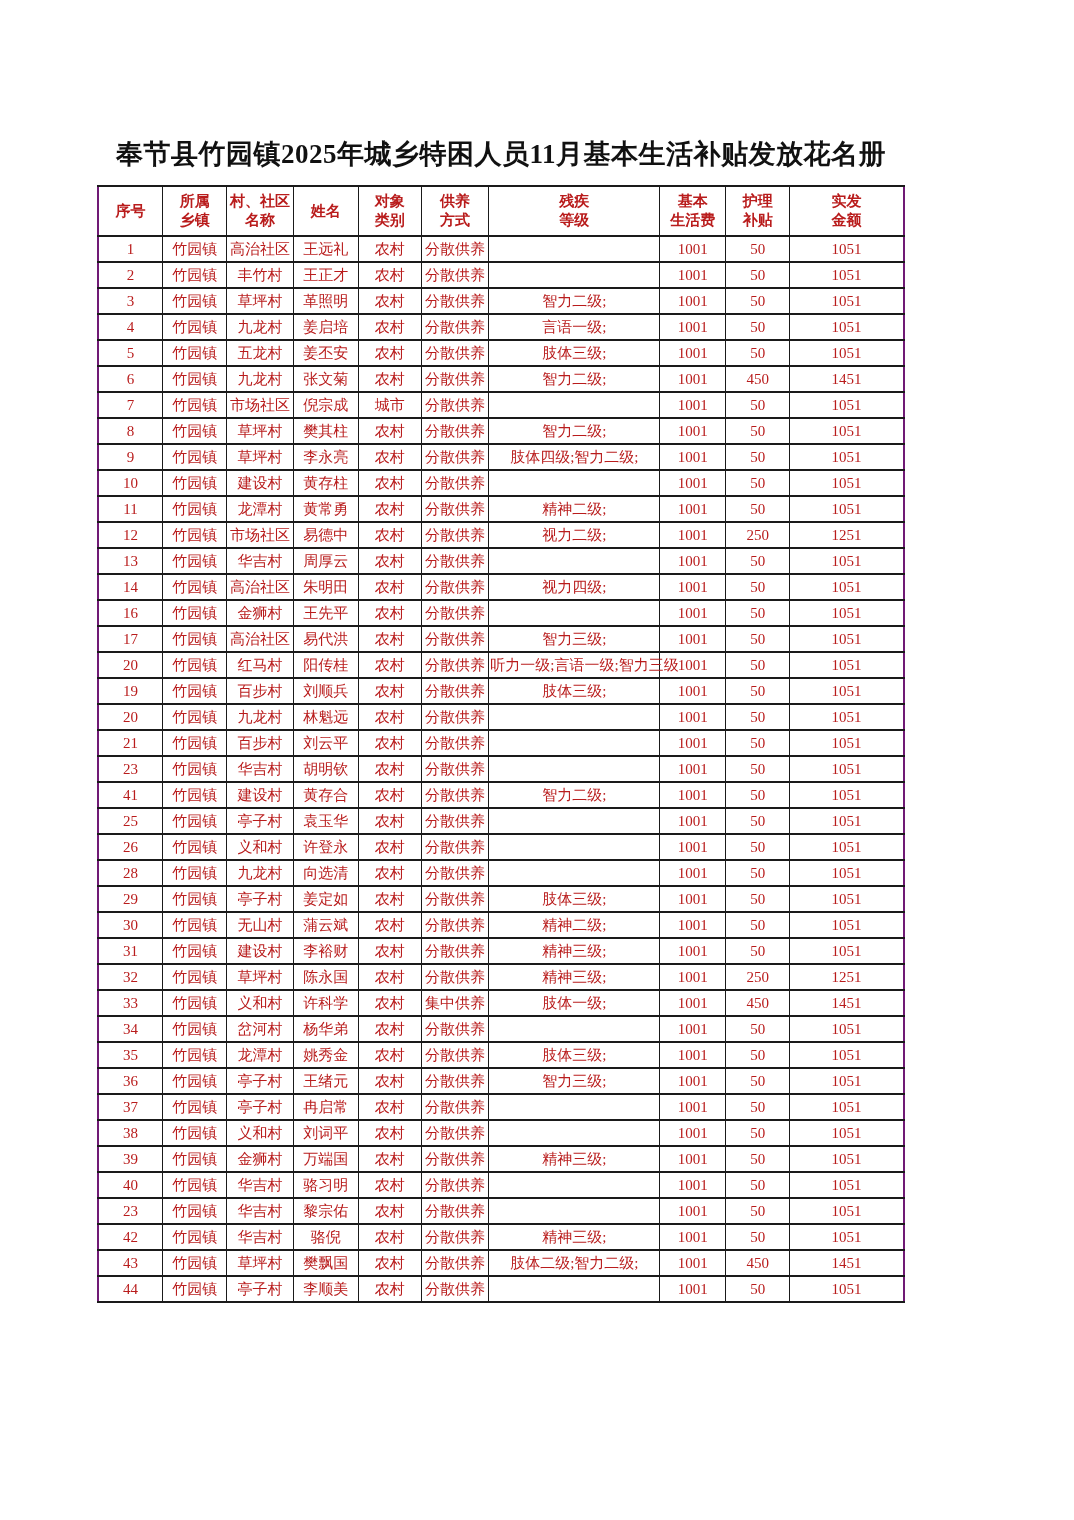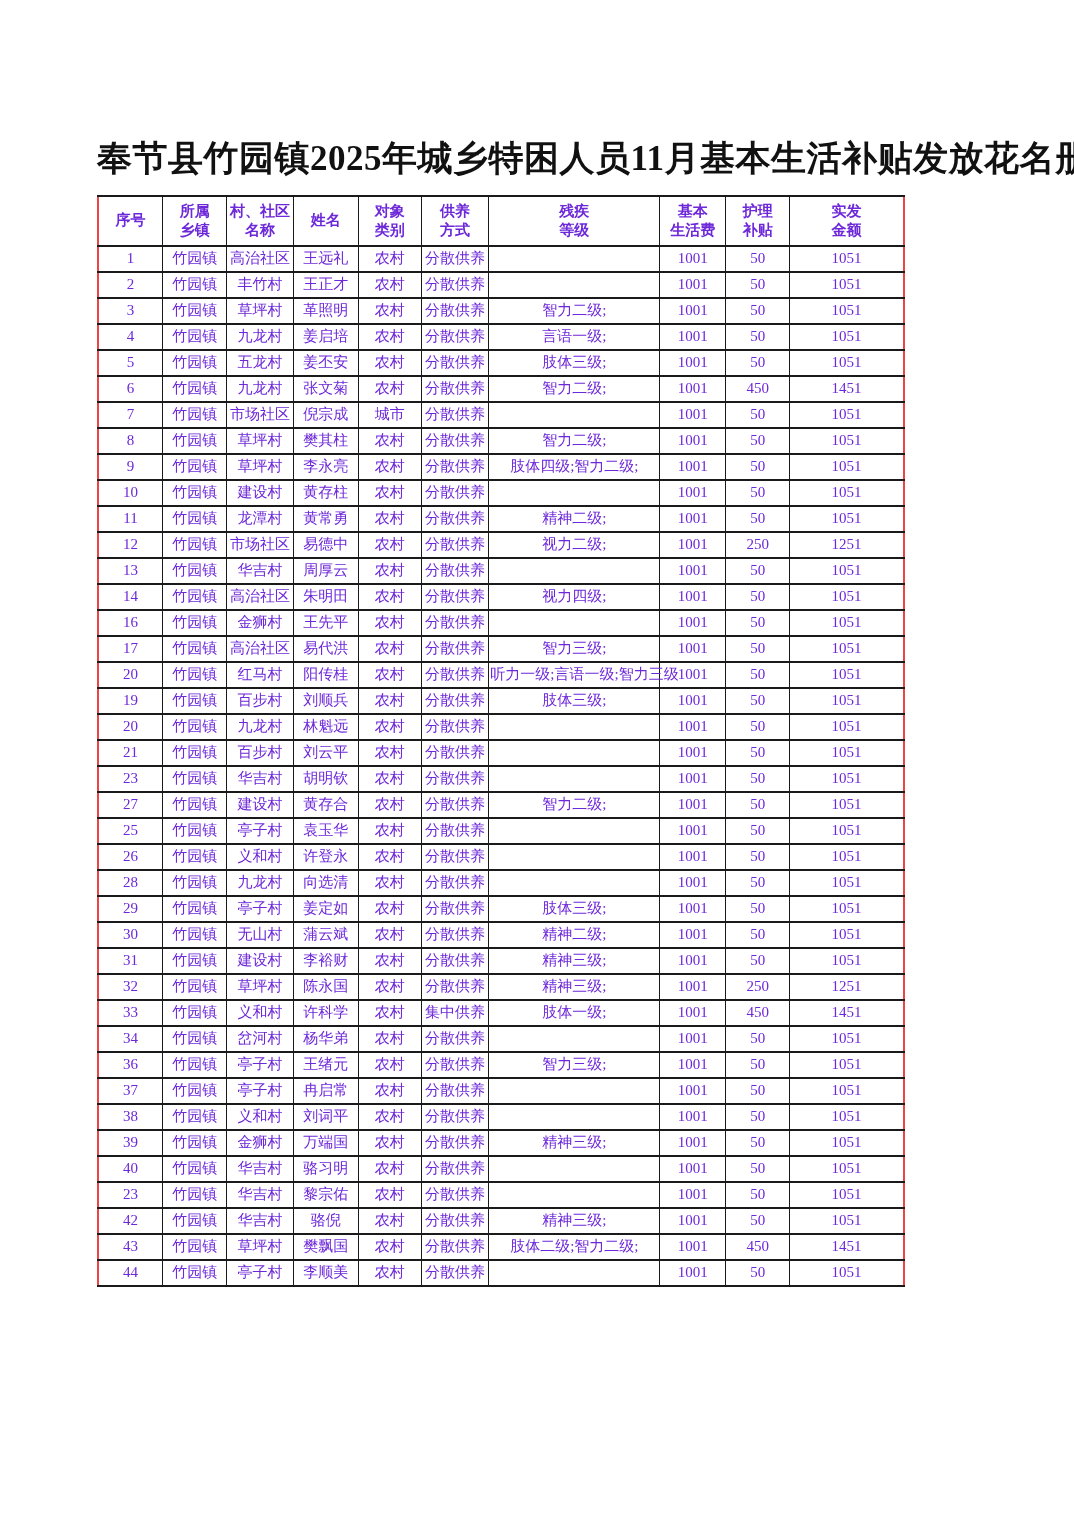--- a/index.html
+++ b/index.html
@@ -15,35 +15,35 @@
     background: #ffffff;
     overflow: hidden;
   }
   .sheet {
     position: absolute;
     left: 97px;
     top: 138px;
     width: 808px;
   }
   .doc-title {
-    font-size: 35px;
+    font-size: 27px;
     font-weight: bold;
     color: #111111;
     text-align: center;
     white-space: nowrap;
     margin: 0 0 15px 0;
     line-height: 1.2;
     letter-spacing: 0.5px;
   }
   table.roster {
     width: 100%;
     border-collapse: collapse;
     table-layout: fixed;
-    border: 2px solid #ef4444;
-    color: #6d28d9;
+    border: 2px solid #701a75;
+    color: #b91c1c;
   }
   table.roster th,
   table.roster td {
     border-left: 1px solid #1a1a1a;
     border-right: 1px solid #1a1a1a;
     border-top: 2px solid #1a1a1a;
     border-bottom: 2px solid #1a1a1a;
     text-align: center;
     vertical-align: middle;
     padding: 0 1px;
@@ -364,21 +364,21 @@
             <td class="cell-village">华吉村</td>
             <td class="cell-name">胡明钦</td>
             <td class="cell-category">农村</td>
             <td class="cell-support-type">分散供养</td>
             <td class="cell-disability"></td>
             <td class="cell-basic-allowance">1001</td>
             <td class="cell-care-subsidy">50</td>
             <td class="cell-total">1051</td>
           </tr>
           <tr>
-            <td class="cell-index">27</td>
+            <td class="cell-index">41</td>
             <td class="cell-township">竹园镇</td>
             <td class="cell-village">建设村</td>
             <td class="cell-name">黄存合</td>
             <td class="cell-category">农村</td>
             <td class="cell-support-type">分散供养</td>
             <td class="cell-disability">智力二级;</td>
             <td class="cell-basic-allowance">1001</td>
             <td class="cell-care-subsidy">50</td>
             <td class="cell-total">1051</td>
           </tr>
@@ -479,20 +479,32 @@
             <td class="cell-total">1451</td>
           </tr>
           <tr>
             <td class="cell-index">34</td>
             <td class="cell-township">竹园镇</td>
             <td class="cell-village">岔河村</td>
             <td class="cell-name">杨华弟</td>
             <td class="cell-category">农村</td>
             <td class="cell-support-type">分散供养</td>
             <td class="cell-disability"></td>
+            <td class="cell-basic-allowance">1001</td>
+            <td class="cell-care-subsidy">50</td>
+            <td class="cell-total">1051</td>
+          </tr>
+          <tr>
+            <td class="cell-index">35</td>
+            <td class="cell-township">竹园镇</td>
+            <td class="cell-village">龙潭村</td>
+            <td class="cell-name">姚秀金</td>
+            <td class="cell-category">农村</td>
+            <td class="cell-support-type">分散供养</td>
+            <td class="cell-disability">肢体三级;</td>
             <td class="cell-basic-allowance">1001</td>
             <td class="cell-care-subsidy">50</td>
             <td class="cell-total">1051</td>
           </tr>
           <tr>
             <td class="cell-index">36</td>
             <td class="cell-township">竹园镇</td>
             <td class="cell-village">亭子村</td>
             <td class="cell-name">王绪元</td>
             <td class="cell-category">农村</td>

